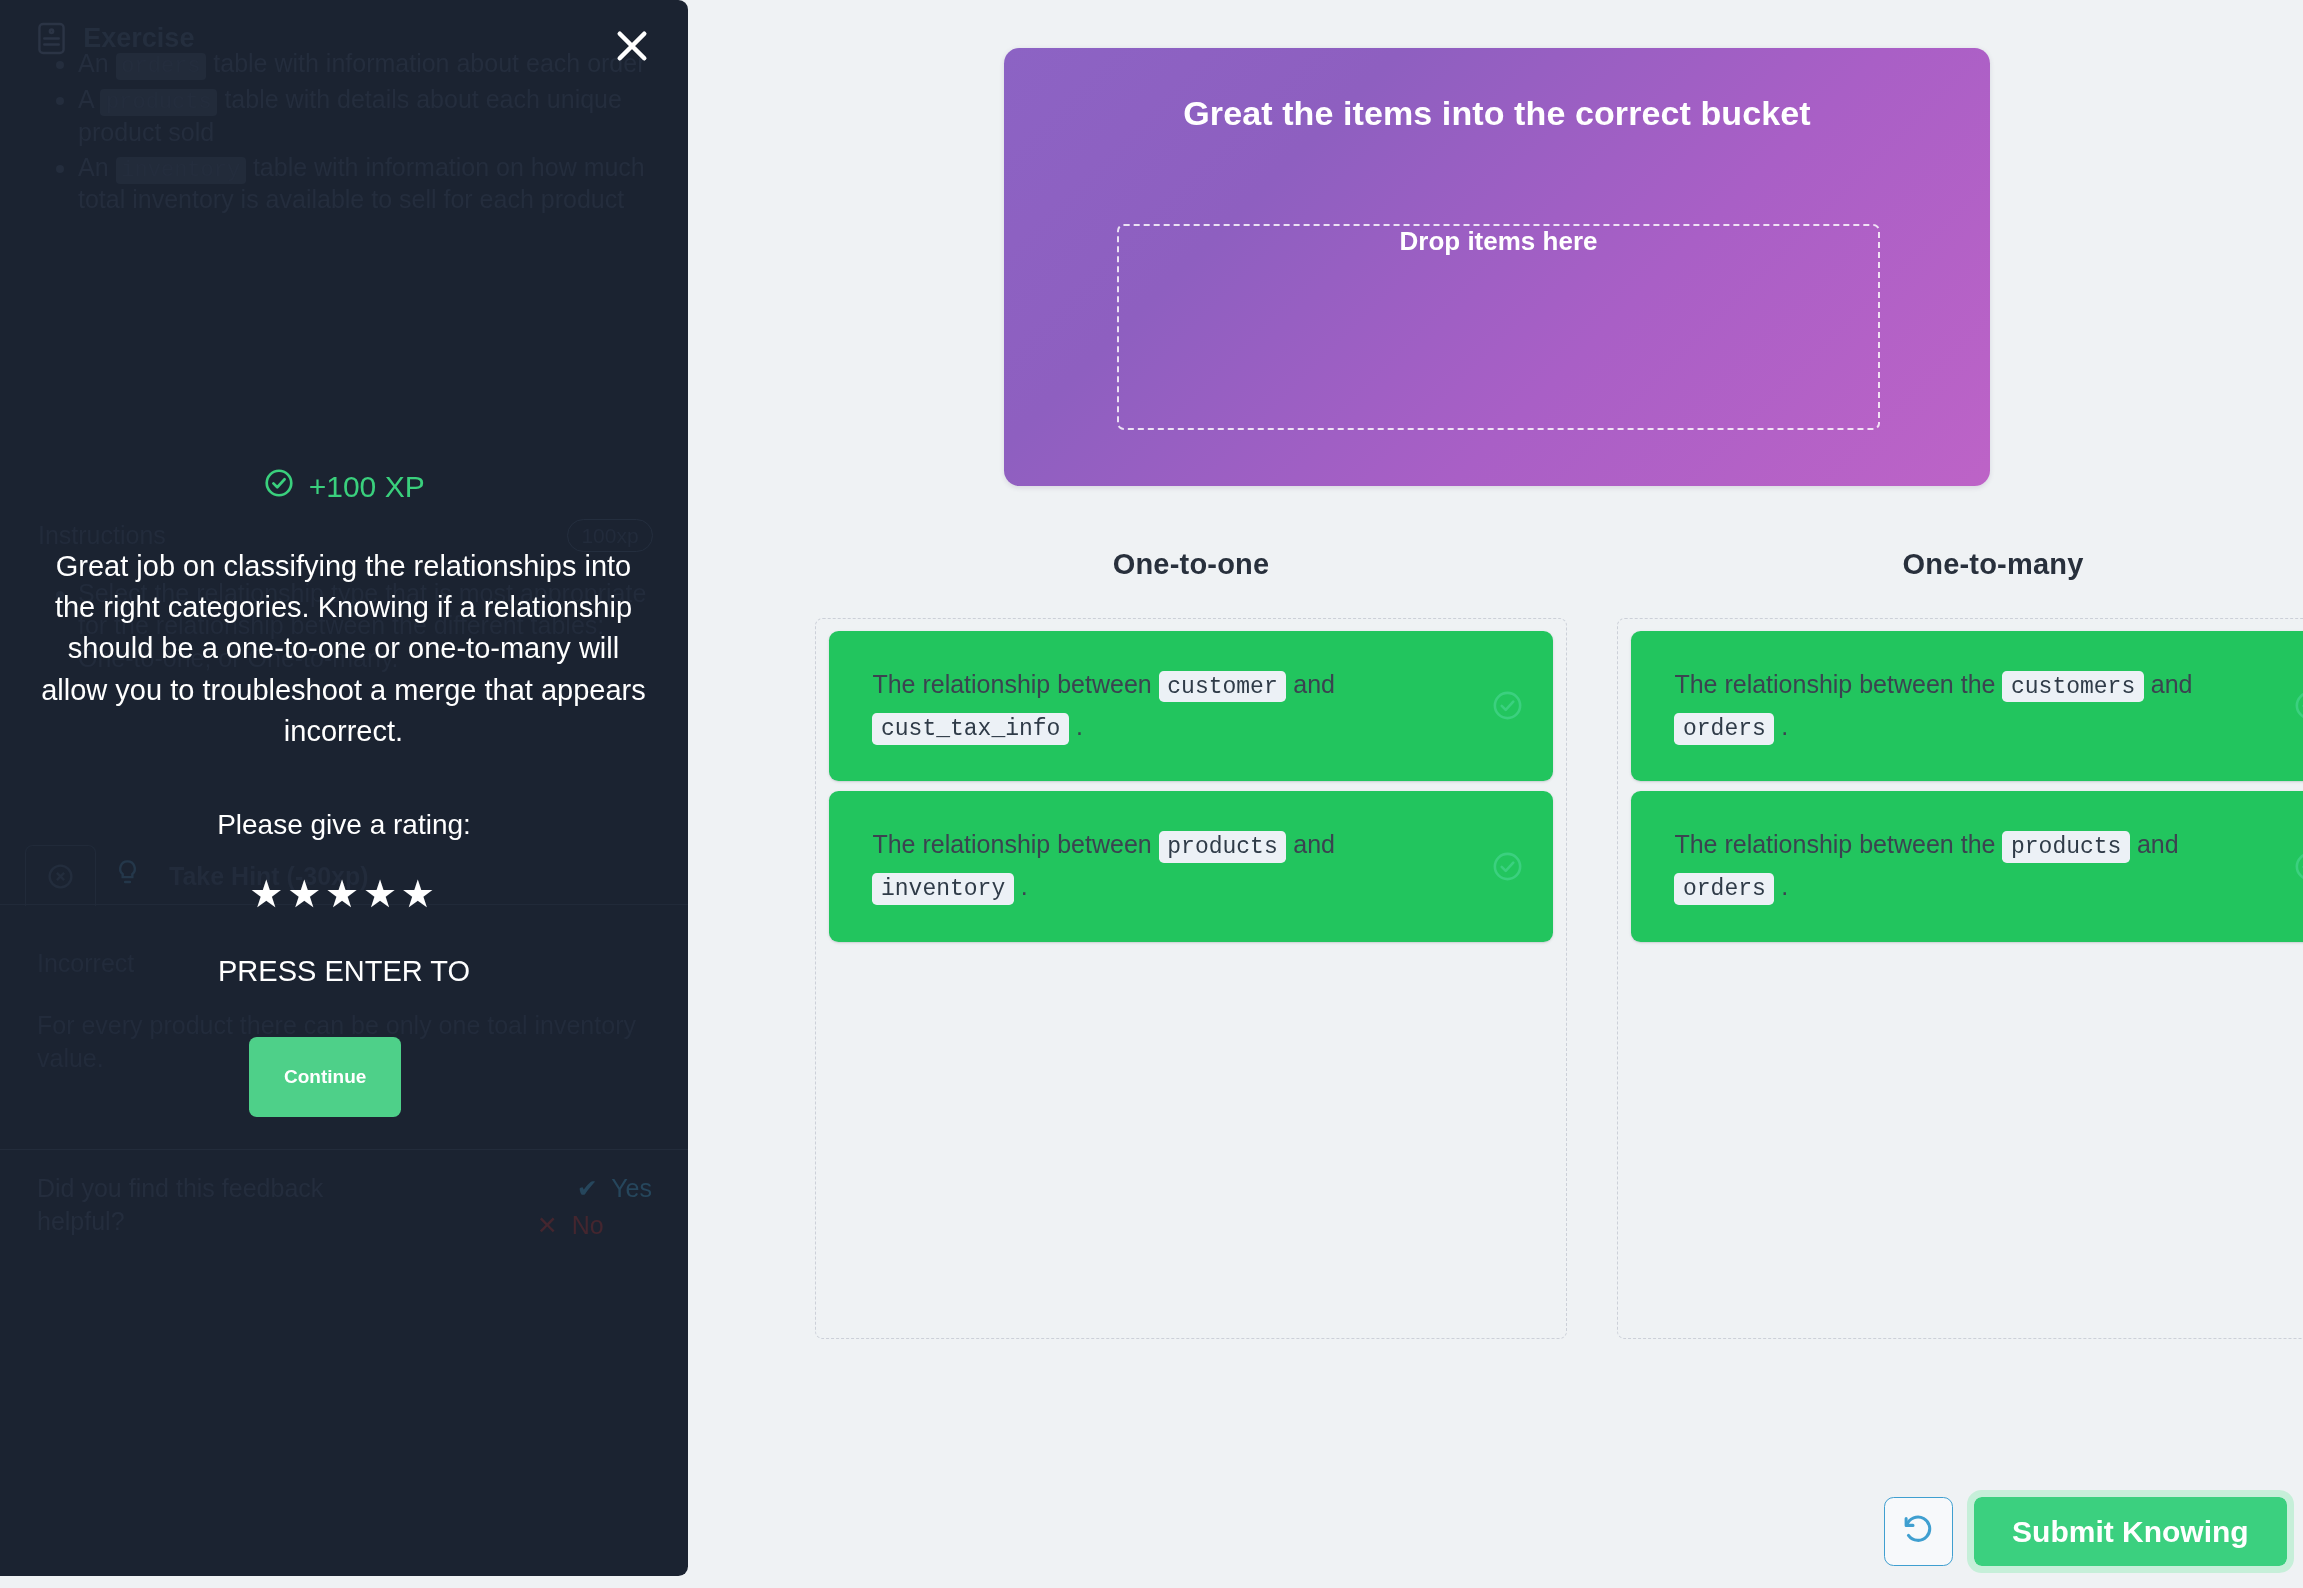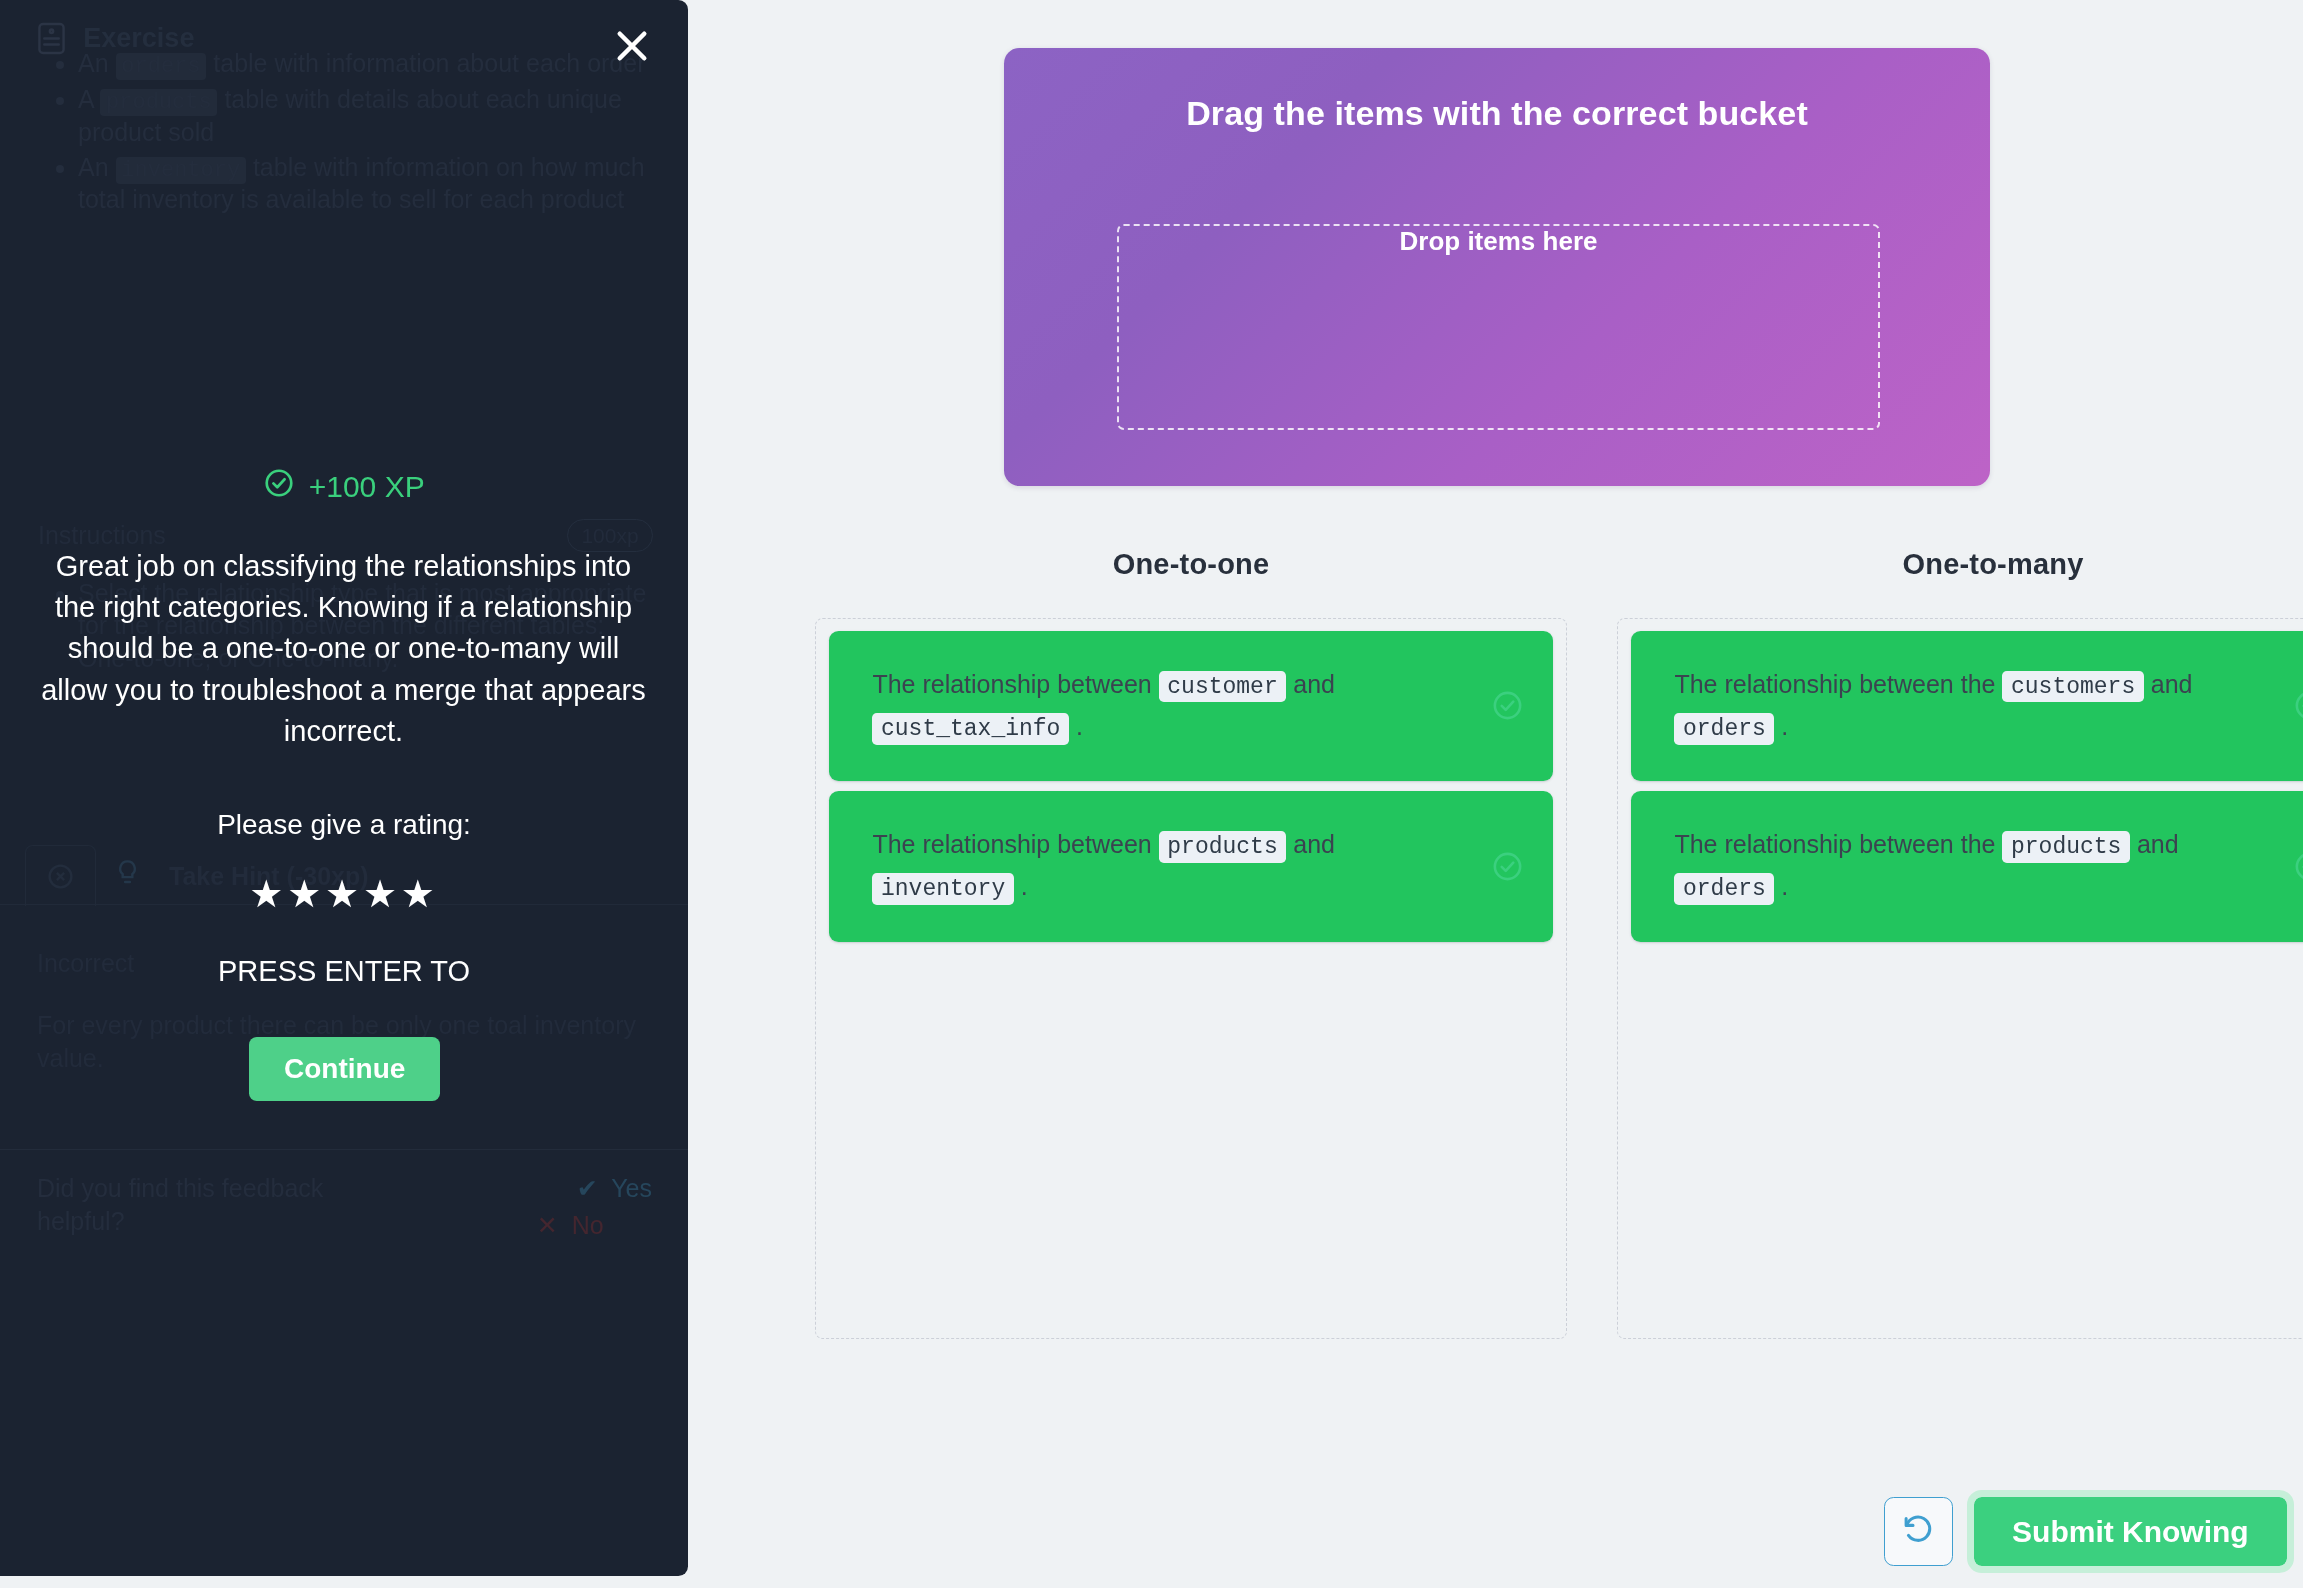--- a/index.html
+++ b/index.html
@@ -343,35 +343,35 @@
   }
   .continue-btn {
     position: absolute;
     left: 249px;
     top: 1037px;
     background: #4ed089;
     color: #ffffff;
     border: none;
     border-radius: 7.7px;
     font-family: "Liberation Sans", sans-serif;
-    font-size: 28px;
-    font-weight: bold;
-    padding: 16px 35px;
+    font-size: 19px;
+    font-weight: bold;
+    padding: 29px 35px;
     cursor: pointer;
   }
 </style>
 </head>
 <body>
 
 <div id="root">
 
   <div class="main-area">
 
     <div class="prompt-card">
-      <div class="prompt-title">Drag the items with the correct bucket</div>
+      <div class="prompt-title">Great the items into the correct bucket</div>
       <div class="dropzone-top">
         <span class="dropzone-top-label">Drop items here</span>
       </div>
     </div>
 
     <div class="buckets">
       <div class="bucket-col left">
         <div class="bucket-heading">One-to-one</div>
         <div class="bucket-drop" id="bucket-0">
             <div class="answer-card">

